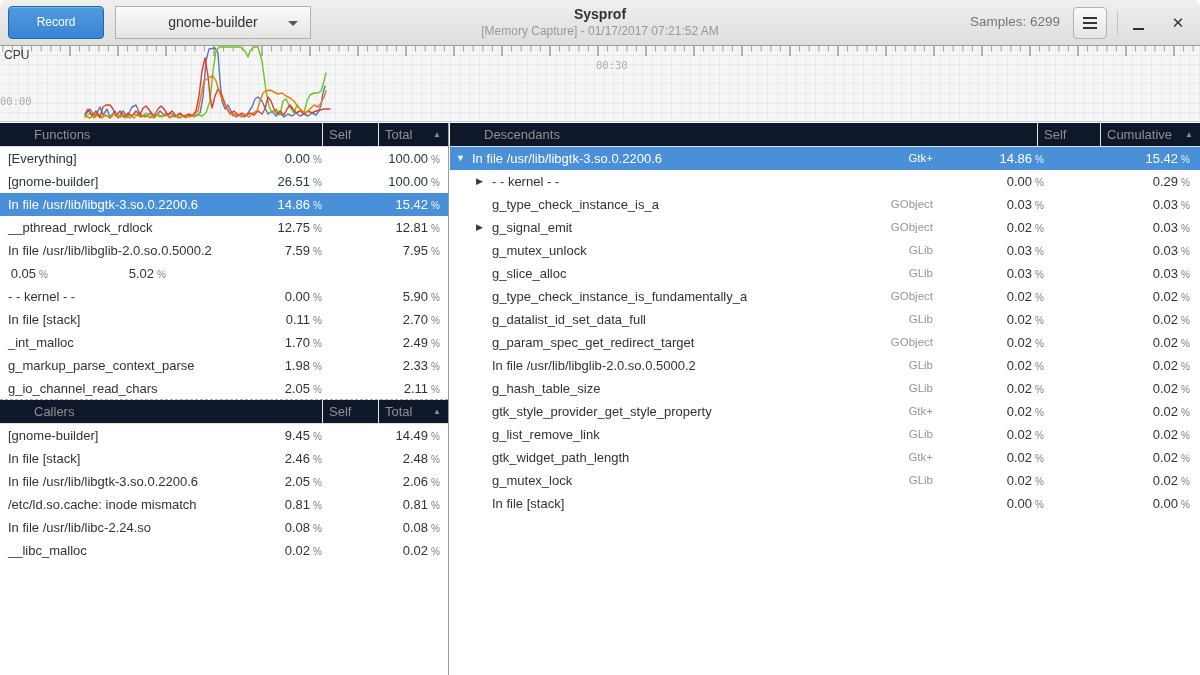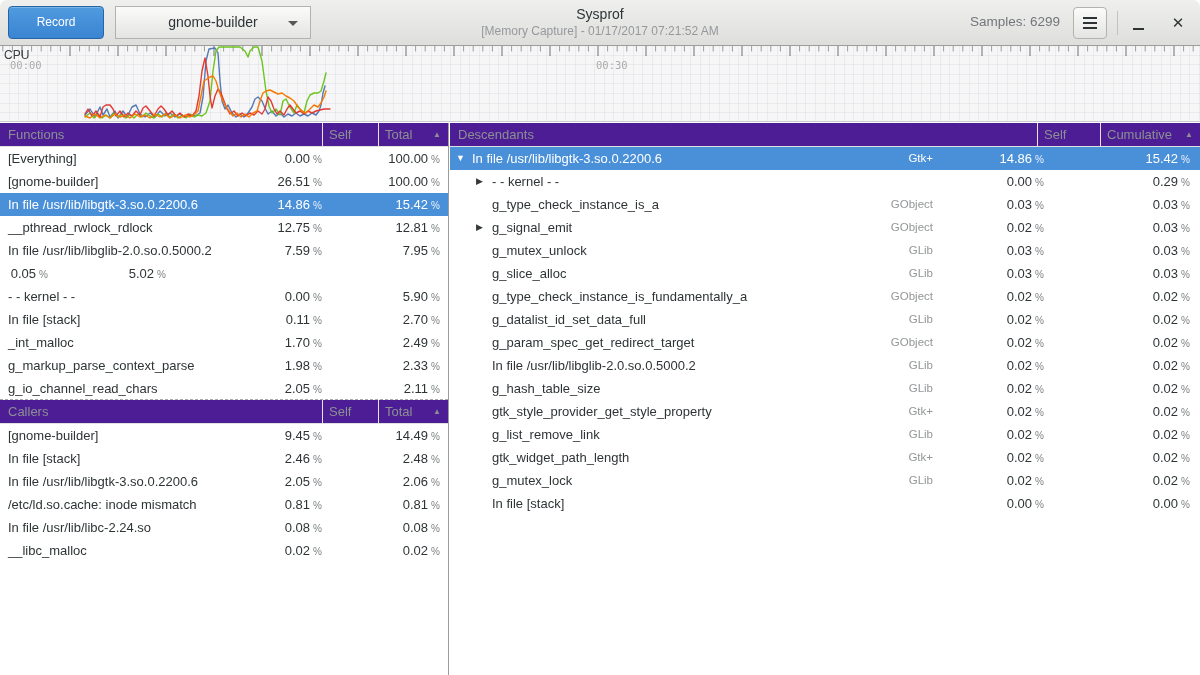--- a/index.html
+++ b/index.html
@@ -30,21 +30,21 @@
     background: linear-gradient(#fbfbfa, #e4e4e3);
     border:1px solid #b2b2af; border-radius:0;
     color:#2e3436; font-size:14px; text-align:center; line-height:31px;
   }
   .btn-process .dd-arrow {
     position:absolute; right:12px; top:14px; width:0; height:0;
     border-left:5px solid transparent; border-right:5px solid transparent;
     border-top:5px solid #55595a; font-size:0; line-height:0; overflow:hidden;
   }
   .titlebox { position:absolute; left:360px; right:360px; top:6px; text-align:center; }
-  .titlebox .title { font-size:14px; font-weight:normal; color:#2e3436; }
+  .titlebox .title { font-size:14px; font-weight:bold; color:#2e3436; }
   .titlebox .subtitle { font-size:12px; color:#96999b; margin-top:2px; }
   .samples { position:absolute; right:140px; top:14px; font-size:13.5px; color:#73767a; }
   .btn-menu {
     position:absolute; left:1073px; top:7px; width:34px; height:32px;
     background: linear-gradient(#fbfbfa, #e4e4e3);
     border:1px solid #b2b2af; border-radius:4px;
     display:flex; flex-direction:column; justify-content:center; align-items:center; gap:3px;
   }
   .btn-menu i { display:block; width:14px; height:2px; background:#2e3436; }
   .hb-sep { position:absolute; left:1117px; top:11px; width:1px; height:24px; background:#c3c3c1; }
@@ -73,22 +73,22 @@
     position:absolute; top:13px; font-family:"DejaVu Sans Mono", monospace;
     font-size:10.5px; color:#ababab; z-index:3;
   }
 
   
   .panes { position:absolute; top:123px; left:0; right:0; bottom:0; }
   .pane-left { position:absolute; left:0; top:0; bottom:0; width:449px; border-right:1px solid #9c9c9c; background:#fff; }
   .pane-right { position:absolute; left:450px; top:0; right:0; bottom:0; background:#fff; }
 
   .thead {
-    display:flex; height:24px; background:#4c1d95;
-    border-bottom:1px solid #e0e0e0; color:#8d9093; line-height:23px;
+    display:flex; height:24px; background:#0f172a;
+    border-bottom:1px solid #e0e0e0; color:#8d9093; line-height:23px;padding-left:26px;
   }
   .thead .hc { position:relative; }
   .thead .hc.name { flex:1; padding-left:8px; }
   .thead .hc.num { border-left:1px solid #e4e4e4; padding-left:6px; display:flex; justify-content:space-between; padding-right:7px; }
   .sort { font-size:8px; color:#8d9093; line-height:24px; }
 
   .trow { display:flex; height:23px; line-height:23px; background:#fff;gap:48px; }
   .trow.selected { background:#4a90d9; color:#fff; }
   .trow .c { overflow:hidden; white-space:nowrap; }
   .trow .c.name { flex:1; padding-left:8px; display:flex; }
@@ -265,21 +265,21 @@
         <line x1="1135.6" y1="0" x2="1135.6" y2="5.5" stroke="#999b9e" stroke-width="1"></line>
         <line x1="1145.1999999999998" y1="0" x2="1145.1999999999998" y2="5.5" stroke="#999b9e" stroke-width="1"></line>
         <line x1="1154.8" y1="0" x2="1154.8" y2="5.5" stroke="#999b9e" stroke-width="1"></line>
         <line x1="1164.3999999999999" y1="0" x2="1164.3999999999999" y2="5.5" stroke="#999b9e" stroke-width="1"></line>
         <line x1="1174" y1="0" x2="1174" y2="10" stroke="#6a6c6e" stroke-width="1"></line>
         <line x1="1183.6" y1="0" x2="1183.6" y2="5.5" stroke="#999b9e" stroke-width="1"></line>
         <line x1="1193.1999999999998" y1="0" x2="1193.1999999999998" y2="5.5" stroke="#999b9e" stroke-width="1"></line>
         <line x1="1202.8" y1="0" x2="1202.8" y2="5.5" stroke="#999b9e" stroke-width="1"></line>
       </svg>
     <div class="cpu-label">CPU</div>
-    <div class="time-label" id="time-label-0" style="left: 10px;">00:00</div>
+    <div class="time-label" id="time-label-0" style="left: 0; margin-top: 36px;">00:00</div>
     <div class="time-label" id="time-label-1" style="left: 596px;">00:30</div>
     <svg id="graph-lines" width="1200" height="76">
         <polyline fill="none" stroke="#5479b7" stroke-width="1.4" stroke-linejoin="round" stroke-linecap="round" points="85,69 90,63 95,71 100,61 103,69 107,63 110,71 115,65 118,72 123,65 127,71 132,61 136,59 140,68 145,71 150,67 155,71 160,65 165,70 170,67 175,71 180,68 185,71 190,69 195,70 200,67 203,51 206,15 209,3 215,2 218,7 220,35 222,55 225,63 228,59 232,67 236,71 240,68 244,71 248,67 252,61 255,53 258,51 262,55 265,62 268,68 272,65 276,70 280,67 284,71 288,68 292,70 296,67 300,70 304,68 308,70 312,67 316,69 319,65 321,59 323,47 325,40"></polyline>
         <polyline fill="none" stroke="#6cc41c" stroke-width="1.4" stroke-linejoin="round" stroke-linecap="round" points="85,71 90,67 94,72 98,68 102,72 106,69 110,72 114,67 118,71 122,68 126,72 130,69 134,72 138,68 142,71 146,67 150,70 154,72 158,68 162,71 166,67 170,71 174,68 178,72 182,69 186,72 190,68 194,71 198,69 202,70 206,67 210,55 213,25 216,5 219,1 232,1 240,1 245,5 248,11 250,5 254,1 258,1 262,15 266,45 269,60 272,67 276,63 280,69 283,55 286,53 290,61 294,67 297,59 300,63 304,67 307,55 310,49 314,47 318,47 321,45 324,35 326,27"></polyline>
         <polyline fill="none" stroke="#e23a32" stroke-width="1.4" stroke-linejoin="round" stroke-linecap="round" points="85,68 88,63 92,70 96,65 100,71 103,61 106,59 110,59 113,63 116,70 120,65 124,71 128,67 132,70 136,65 140,69 143,62 146,60 150,65 154,70 158,63 161,60 164,63 168,69 172,65 176,70 180,67 184,71 188,68 192,70 196,65 199,50 202,25 205,12 208,30 210,50 212,62 215,50 218,43 221,47 224,55 227,63 230,68 234,65 238,70 242,67 246,70 250,67 254,69 258,65 262,68 265,63 268,51 271,55 274,63 277,68 280,65 284,69 287,63 290,59 293,63 296,67 300,65 304,68 308,65 312,67 316,65 320,64 324,63 330,63"></polyline>
         <polyline fill="none" stroke="#f57900" stroke-width="1.4" stroke-linejoin="round" stroke-linecap="round" points="85,70 90,72 95,68 100,72 105,69 110,72 115,68 120,71 125,69 130,72 135,68 140,71 145,69 150,72 155,68 160,71 165,68 170,72 175,69 180,72 185,69 190,71 195,68 198,65 201,50 204,35 207,33 210,31 213,30 216,35 219,45 222,53 225,59 229,65 233,70 237,67 241,71 245,68 249,71 253,67 257,65 260,55 263,47 266,45 270,44 274,46 278,48 282,47 286,50 290,52 294,55 298,61 302,65 306,67 310,63 314,59 318,61 321,57 324,51 326,45"></polyline>
       </svg>
   </div>
 
   <div class="panes">

